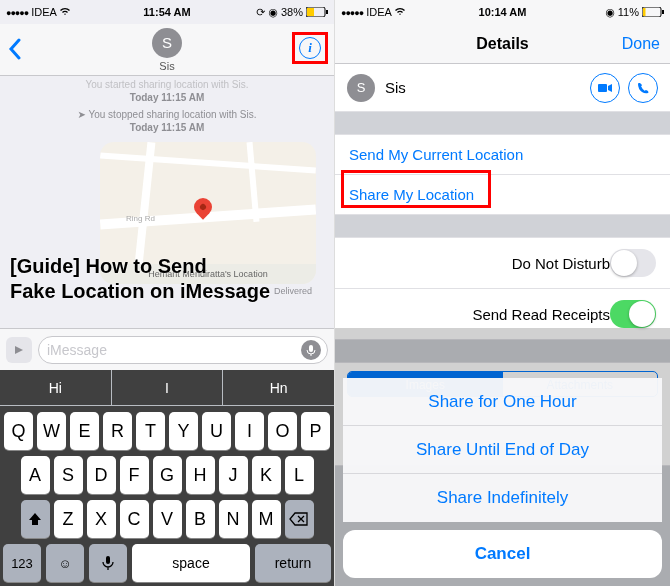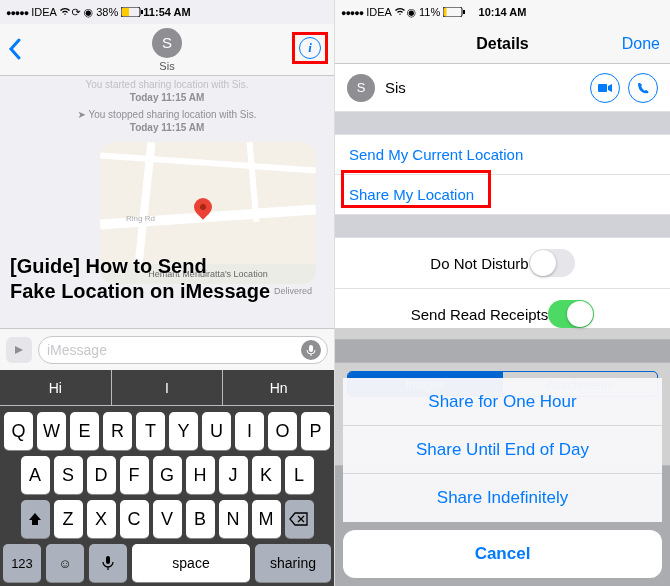--- a/index.html
+++ b/index.html
@@ -1,21 +1,21 @@
 <!DOCTYPE html>
 <html><head>
 <meta charset="utf-8">
 <style>
 *{margin:0;padding:0;box-sizing:border-box;font-family:-apple-system,Helvetica Neue,Arial,sans-serif;}
 body{width:670px;height:586px;display:flex;background:#fff;overflow:hidden;}
 .pane{height:586px;position:relative;overflow:hidden;}
 .left{width:335px;border-right:1px solid #ddd;background:#efeff4;}
 .right{width:335px;background:#d0d2d7;}
 
-.status{height:20px;display:flex;align-items:center;justify-content:flex-start;padding:12px 6px;font-size:11px;background:transparent;color:#000;}
+.status{height:20px;display:flex;align-items:center;justify-content:space-between;padding:12px 6px;font-size:11px;background:transparent;color:#000;}
 .status .c{position:absolute;left:0;right:0;text-align:center;font-weight:600;}
 .status .dots{letter-spacing:-1px;font-size:9px;}
 .status .right-s{display:flex;align-items:center;gap:3px;}
 
 .hdr{height:52px;background:#f7f7f8;border-bottom:1px solid #c8c8cc;position:relative;display:flex;align-items:center;justify-content:center;}
 .back{position:absolute;left:8px;top:14px;color:#007aff;}
 .info-wrap{position:absolute;right:6px;top:8px;border:3px solid #f00;padding:2px 4px;}
 .info-btn{width:22px;height:22px;border:1.5px solid #007aff;border-radius:50%;display:flex;align-items:center;justify-content:center;color:#007aff;font-size:13px;font-style:italic;font-weight:600;font-family:Georgia,serif;}
 .avatar{width:30px;height:30px;border-radius:50%;background:#8e8e93;color:#fff;display:flex;align-items:center;justify-content:center;font-size:15px;margin-bottom:2px;}
 .hdr-center{display:flex;flex-direction:column;align-items:center;}
@@ -65,21 +65,21 @@
 .hdr2 .title{font-weight:600;font-size:16px;}
 .hdr2 .done{position:absolute;right:10px;color:#007aff;font-size:16px;}
 .contact-row{height:48px;background:#fff;display:flex;align-items:center;padding:0 12px;border-bottom:1px solid #e0e0e4;}
 .contact-row .avatar{width:28px;height:28px;font-size:13px;margin:0 10px 0 0;}
 .cname{flex:1;font-size:15px;}
 .circ{width:30px;height:30px;border:1px solid #007aff;border-radius:50%;display:flex;align-items:center;justify-content:center;margin-left:8px;color:#007aff;}
 
 .cell{background:#fff;border-bottom:1px solid #e0e0e4;border-top:1px solid #e0e0e4;padding:11px 14px;font-size:15px;}
 .cell.blue{color:#007aff;}
 .gap{height:22px;}
-.cell.sw{display:flex;align-items:center;justify-content:center;color:#000;}
+.cell.sw{display:flex;align-items:center;justify-content:flex-end;color:#000;}
 .switch{width:46px;height:28px;border-radius:14px;background:#e5e5ea;position:relative;}
 .switch::after{content:"";position:absolute;width:26px;height:26px;background:#fff;border-radius:50%;top:1px;left:1px;box-shadow:0 1px 3px rgba(0,0,0,0.3);}
 .switch.on{background:#4cd964;}
 .switch.on::after{left:19px;}
 
 .hl{position:absolute;border:3px solid #f00;left:6px;top:170px;width:150px;height:38px;pointer-events:none;}
 
 .seg{display:flex;margin:8px 12px;border:1px solid #007aff;border-radius:5px;overflow:hidden;height:26px;}
 .seg div{flex:1;text-align:center;font-size:12px;line-height:26px;color:#007aff;}
 .seg div.active{background:#007aff;color:#fff;}
@@ -219,21 +219,21 @@
     <div class="krow r4">
       <div class="key fnkey sm">123</div>
       <div class="key fnkey sm">☺</div>
       <div class="key fnkey sm">
           <svg width="12" height="16">
             <rect x="4" y="1" width="4" height="8" rx="2" fill="#000"></rect>
             <path d="M1 7 A5 5 0 0 0 11 7 M6 12 V15" stroke="#000" fill="none" stroke-width="1.3"></path>
           </svg>
         </div>
       <div class="key sp">space</div>
-      <div class="key ret">sharing</div>
+      <div class="key ret">return</div>
     </div>
   </div>
 </div>
 
 <div class="pane right">
   <div class="right-content">
     <div class="status">
       <span><span class="dots">●●●●●</span> <span>IDEA</span> <svg width="12" height="9">
             <path d="M6 8 L7 7 A1.5 1.5 0 0 0 5 7 Z M3 5 A4 4 0 0 1 9 5 L8 6 A2.6 2.6 0 0 0 4 6 Z M1 3 A7 7 0 0 1 11 3 L10 4 A5.5 5.5 0 0 0 2 4 Z" fill="#000"></path>
           </svg></span>

